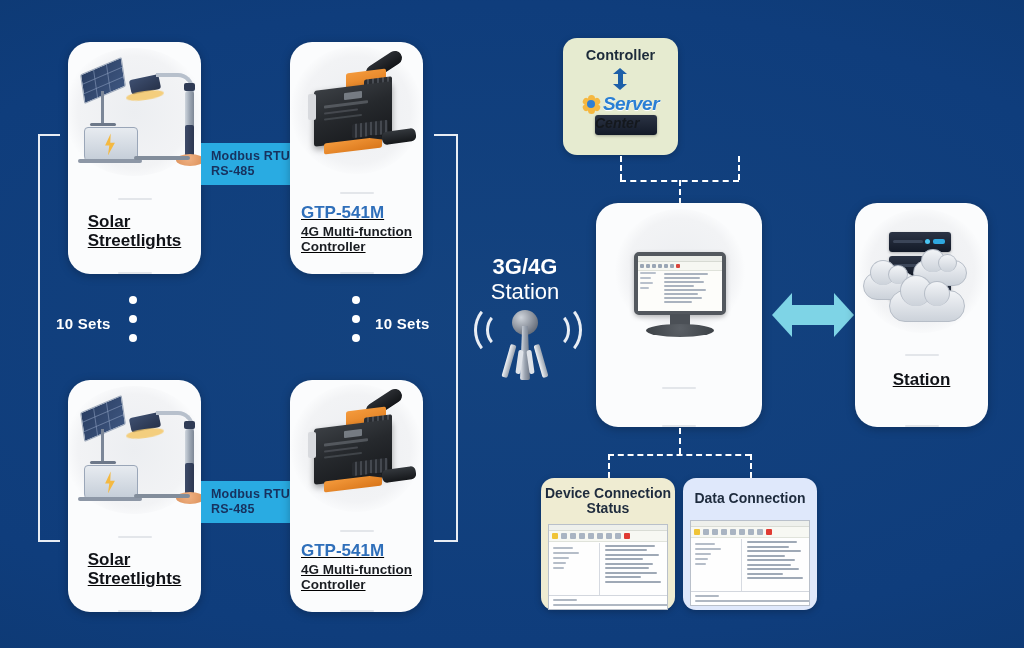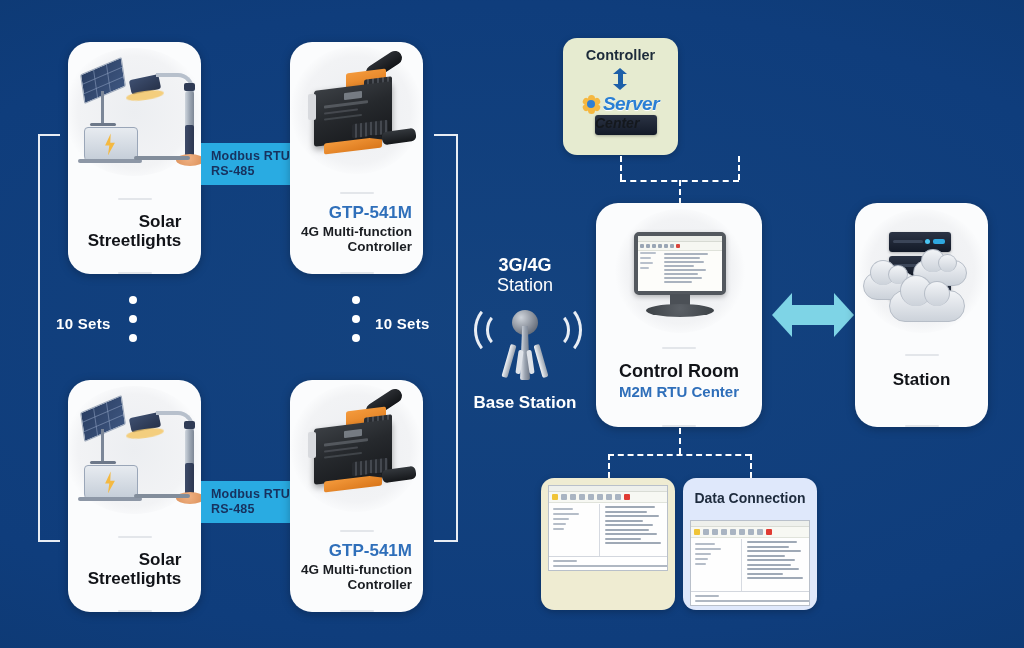--- a/index.html
+++ b/index.html
@@ -15,21 +15,21 @@
   
   .card{
     position:absolute;background:#fbfcfd;border-radius:22px;
     box-shadow:0 2px 10px rgba(0,0,0,.25);
     display:flex;flex-direction:column;align-items:center;
     overflow:hidden;
   }
   .card .art{position:relative;width:100%;flex:1 1 auto;display:flex;align-items:center;justify-content:center;}
   .halo{position:absolute;border-radius:50%;background:radial-gradient(circle,#eceef1 0%,#f2f3f5 58%,rgba(248,249,250,0) 72%);}
   .divider{width:34px;height:2px;background:#e3e6ea;border-radius:2px;margin:0 auto;}
-  .cap{text-align:right;line-height:1.12;}
+  .cap{text-align:left;line-height:1.12;text-decoration:underline;}
   .cap .t1{font-weight:bold;color:#111318;}
   .cap .t2{font-weight:bold;color:#1a1d22;}
   .blue{color:#2f6fba;}
 
   
   .sl{position:relative;width:150px;height:125px;}
   .panel{position:absolute;left:14px;top:10px;width:40px;height:29px;
     background:linear-gradient(135deg,#2b3f63,#3d557f);border:1.5px solid #9aa6b8;
     transform:skewY(-16deg) rotate(-8deg);border-radius:2px;}
   .panel i{position:absolute;background:#8fa2c2;opacity:.55;}
@@ -380,37 +380,36 @@
     </div>
     <div class="divider" style="margin-bottom:9px;"></div>
     <div class="cap">
       <div class="blue" style="font-size:17px;font-weight:bold;">GTP-541M</div>
       <div class="t2" style="font-size:13.5px;margin-top:2px;">4G Multi-function</div>
       <div class="t2" style="font-size:13.5px;">Controller</div>
     </div>
     <div class="divider" style="margin-top:18px;"></div>
   </div>
 
-  <div class="bstxt" style="left:470px;top:255px;width:110px;font-size:18px;">
+  <div class="bstxt" style="left:470px;top:255px;width:110px;font-size:22px;">
     <div>3G/4G</div>
     <div style="font-weight:normal;">Station</div>
   </div>
   <div class="tower" style="left:498px;top:310px;width:54px;height:78px;">
     <div class="ball"></div>
     <div class="mast"></div>
     <div class="f1 fin"></div>
       <div class="f2 fin"></div>
     <div class="l1 leg"></div>
       <div class="l2 leg"></div>
   </div>
   <div class="wave" style="left:486px;top:312px;width:24px;height:30px;"></div>
   <div class="wave" style="left:474px;top:304px;width:36px;height:46px;"></div>
   <div class="waveR" style="left:540px;top:312px;width:24px;height:30px;"></div>
   <div class="waveR" style="left:540px;top:304px;width:36px;height:46px;"></div>
-  <div class="bstxt" style="left:455px;top:393px;width:140px;font-size:17px;">Base Station</div>
 
   <div class="tbox" style="left:563px;top:38px;width:115px;height:117px;background:#e6ebd0;">
     <div class="ttl">Controller</div>
     <div class="updown">
       <div class="up"></div>
         <div class="stem"></div>
         <div class="dn"></div>
     </div>
     <div class="modbuslogo">
       <div class="flower">
@@ -465,24 +464,20 @@
               <i style="width:38px"></i>
                 <i style="width:28px"></i>
             </div>
           </div>
         </div>
         <div class="mneck"></div>
         <div class="mbase"></div>
       </div>
     </div>
     <div class="divider" style="margin-bottom:12px;"></div>
-    <div class="cap">
-      <div class="t1" style="font-size:18px;">Control Room</div>
-      <div class="blue" style="font-size:15px;font-weight:bold;margin-top:3px;">M2M RTU Center</div>
-    </div>
     <div class="divider" style="margin-top:24px;"></div>
   </div>
 
   <div class="dbl" style="left:772px;top:293px;width:82px;height:44px;">
     <div class="hl"></div>
     <div class="bar"></div>
     <div class="hr"></div>
   </div>
 
   <div class="card" style="left:855px;top:203px;width:133px;height:224px;">
@@ -515,20 +510,24 @@
     </div>
     <div class="divider" style="margin-top:36px;"></div>
   </div>
 
   <div class="dashV" style="left:679px;top:428px;height:26px;"></div>
   <div class="dashH" style="left:608px;top:454px;width:143px;"></div>
   <div class="dashV" style="left:608px;top:454px;height:24px;"></div>
   <div class="dashV" style="left:750px;top:454px;height:24px;"></div>
 
   <div class="abox" style="left:541px;top:478px;width:134px;height:132px;background:#efecd2;">
+    <div class="ttl">
+      <span>Device Connection</span><br>
+      <span>Status</span>
+    </div>
     <div class="shot">
       <div class="mb"></div>
       <div class="tool">
           <i class="y"></i>
           <i></i>
           <i></i>
           <i></i>
           <i></i>
           <i></i>
           <i></i>

